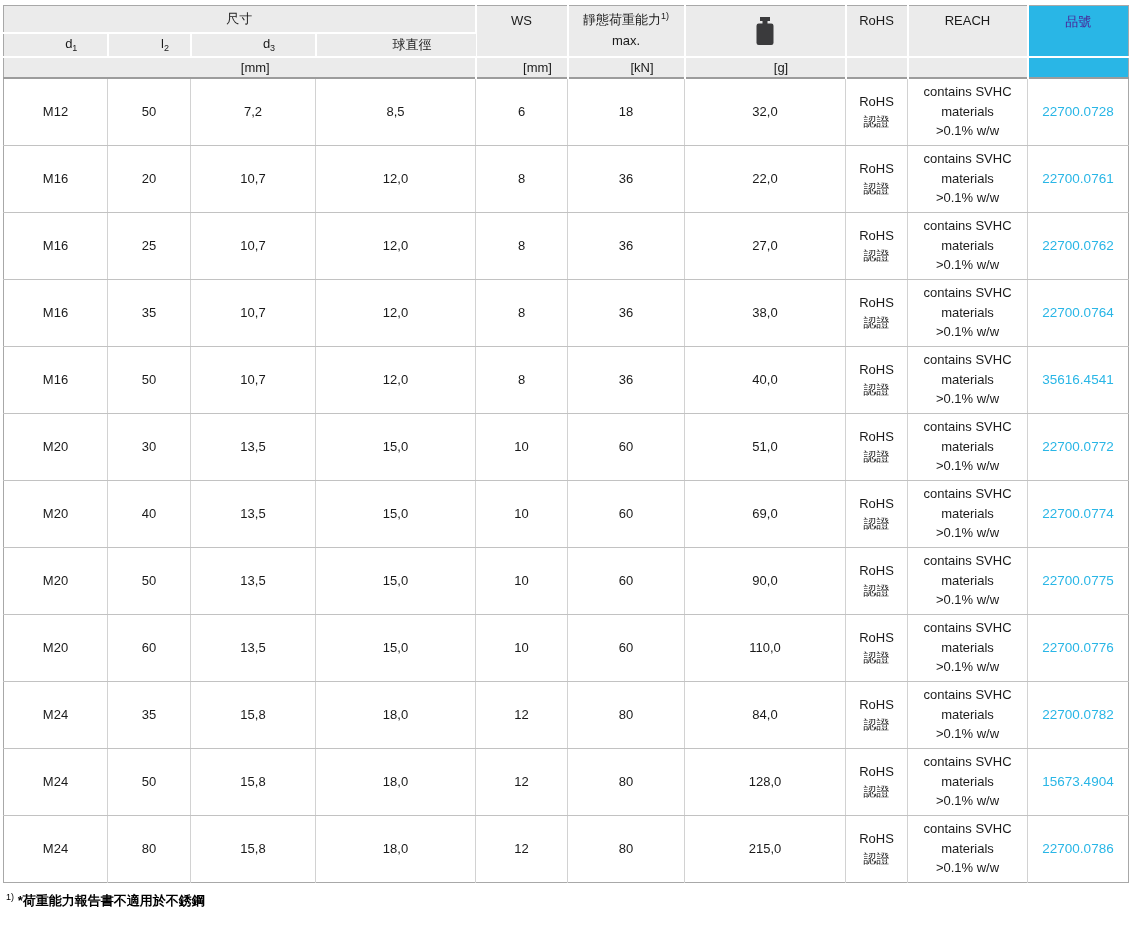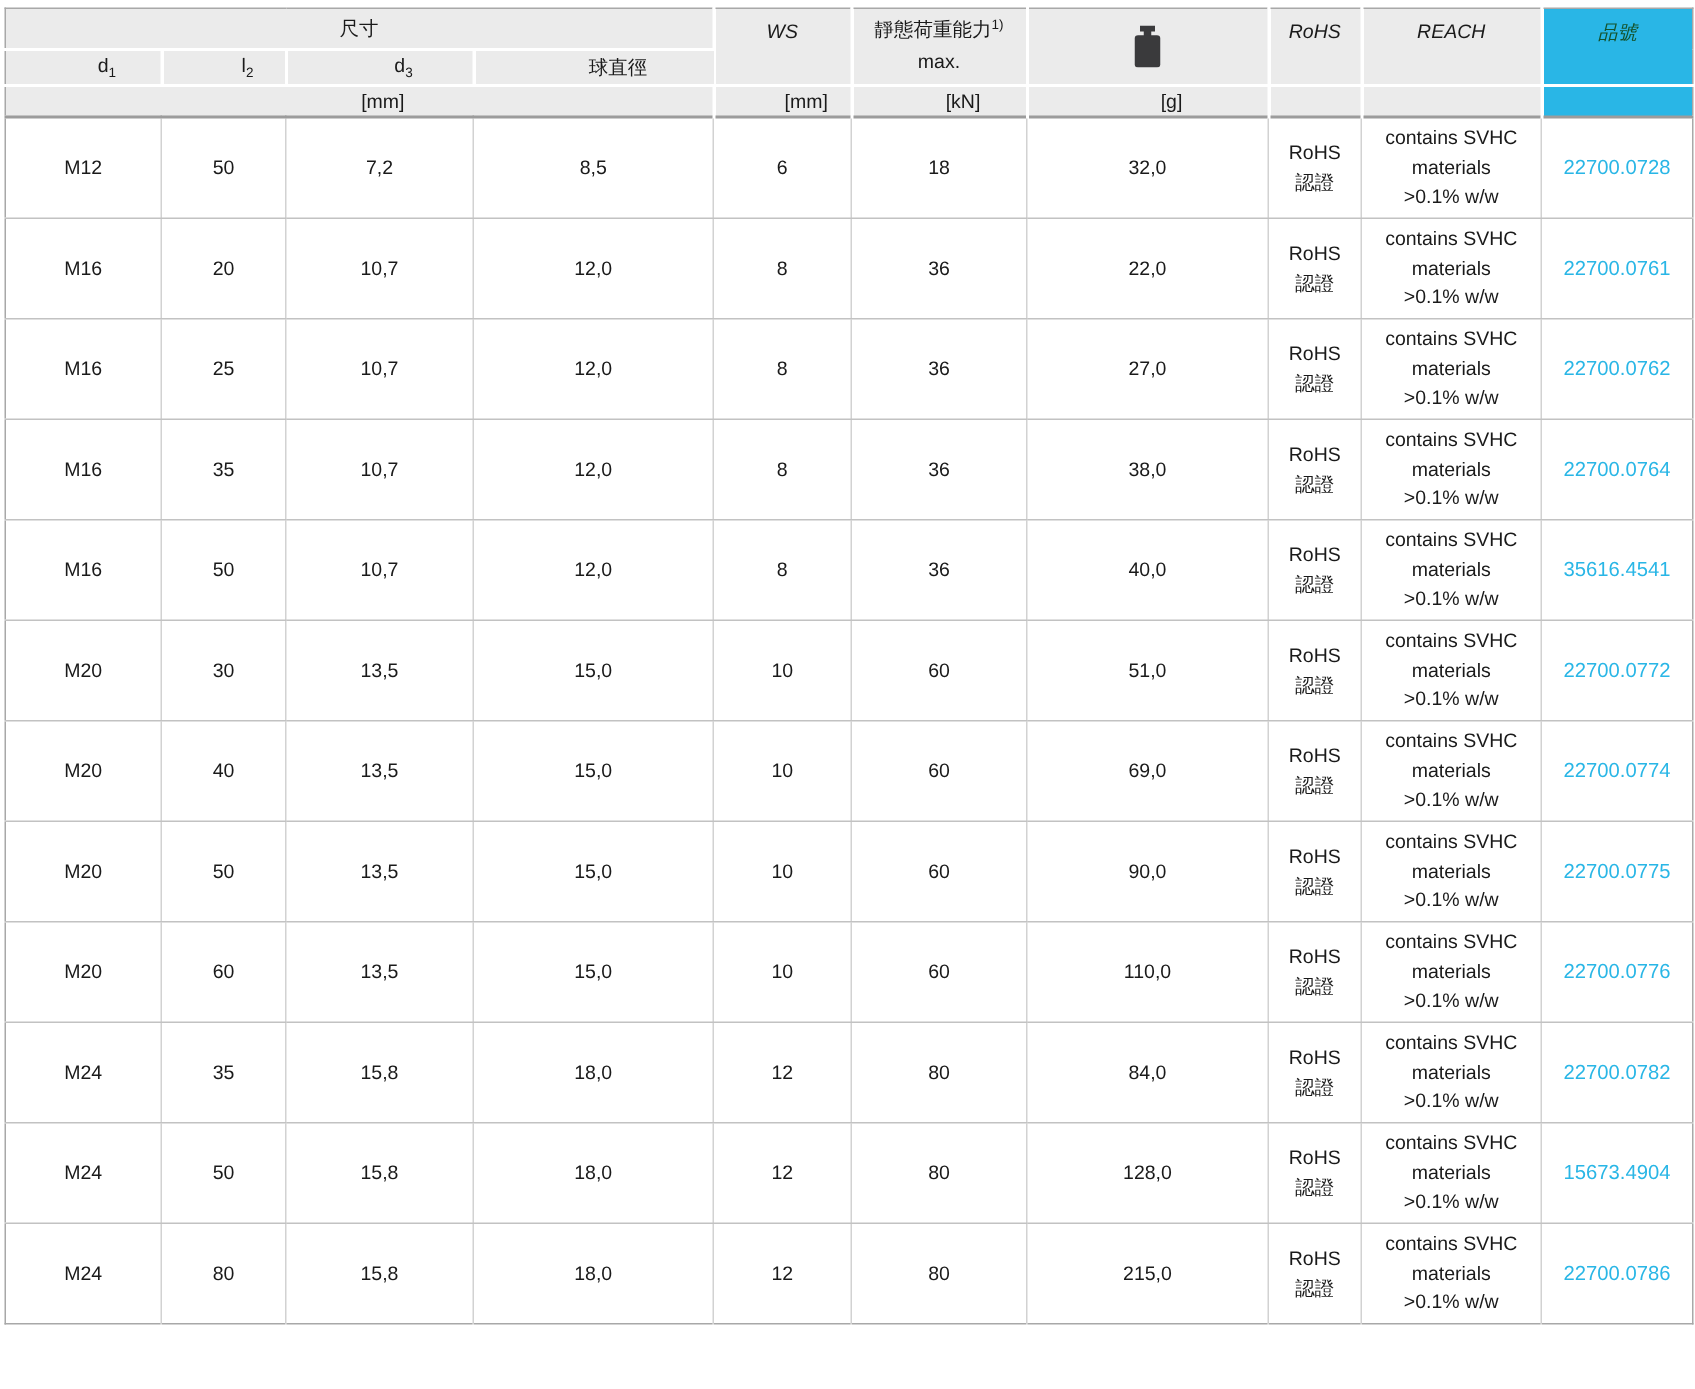--- a/index.html
+++ b/index.html
@@ -40,27 +40,26 @@
   }
   thead th:last-child{border-right:none;}
   thead{border-bottom:2px solid var(--hdr-bottom);}
   tr.h-a{height:27px;margin-left:20px;}
   tr.h-b{height:24px;}
   tr.h-c{height:21px;}
   tr.h-b th, tr.h-c th{border-top:2px solid #ffffff;padding-left:32px;}
   th.span2{
     vertical-align:top;
     padding-top:7px;
-    font-style:italic;
   }
   th.load-th{line-height:1.6;padding-top:0;}
   th.icon-th{padding-top:4px;}
   th.part-th{
     background:var(--accent);
-    color:#14532d;
+    color:#4c1d95;
     border-left:2px solid #ffffff;
   }
   th.part-th-c{
     background:var(--accent);
     border-left:2px solid #ffffff;
     border-top:1px solid rgba(255,255,255,.45);
   }
   sub.dim{font-size:9px;vertical-align:-3px;}
   sup.fn{font-size:9px;vertical-align:5px;}
   
@@ -320,13 +319,14 @@
           <td class="multiline">RoHS
 認證</td>
           <td class="multiline">contains SVHC
 materials
 &gt;0.1% w/w</td>
           <td class="part-no">22700.0786</td>
         </tr>
       </tbody>
   </table>
 
+  <div class="footnote"><sup>1)</sup> <span>*荷重能力報告書不適用於不銹鋼</span></div>
 </div>
 
 </body></html>

